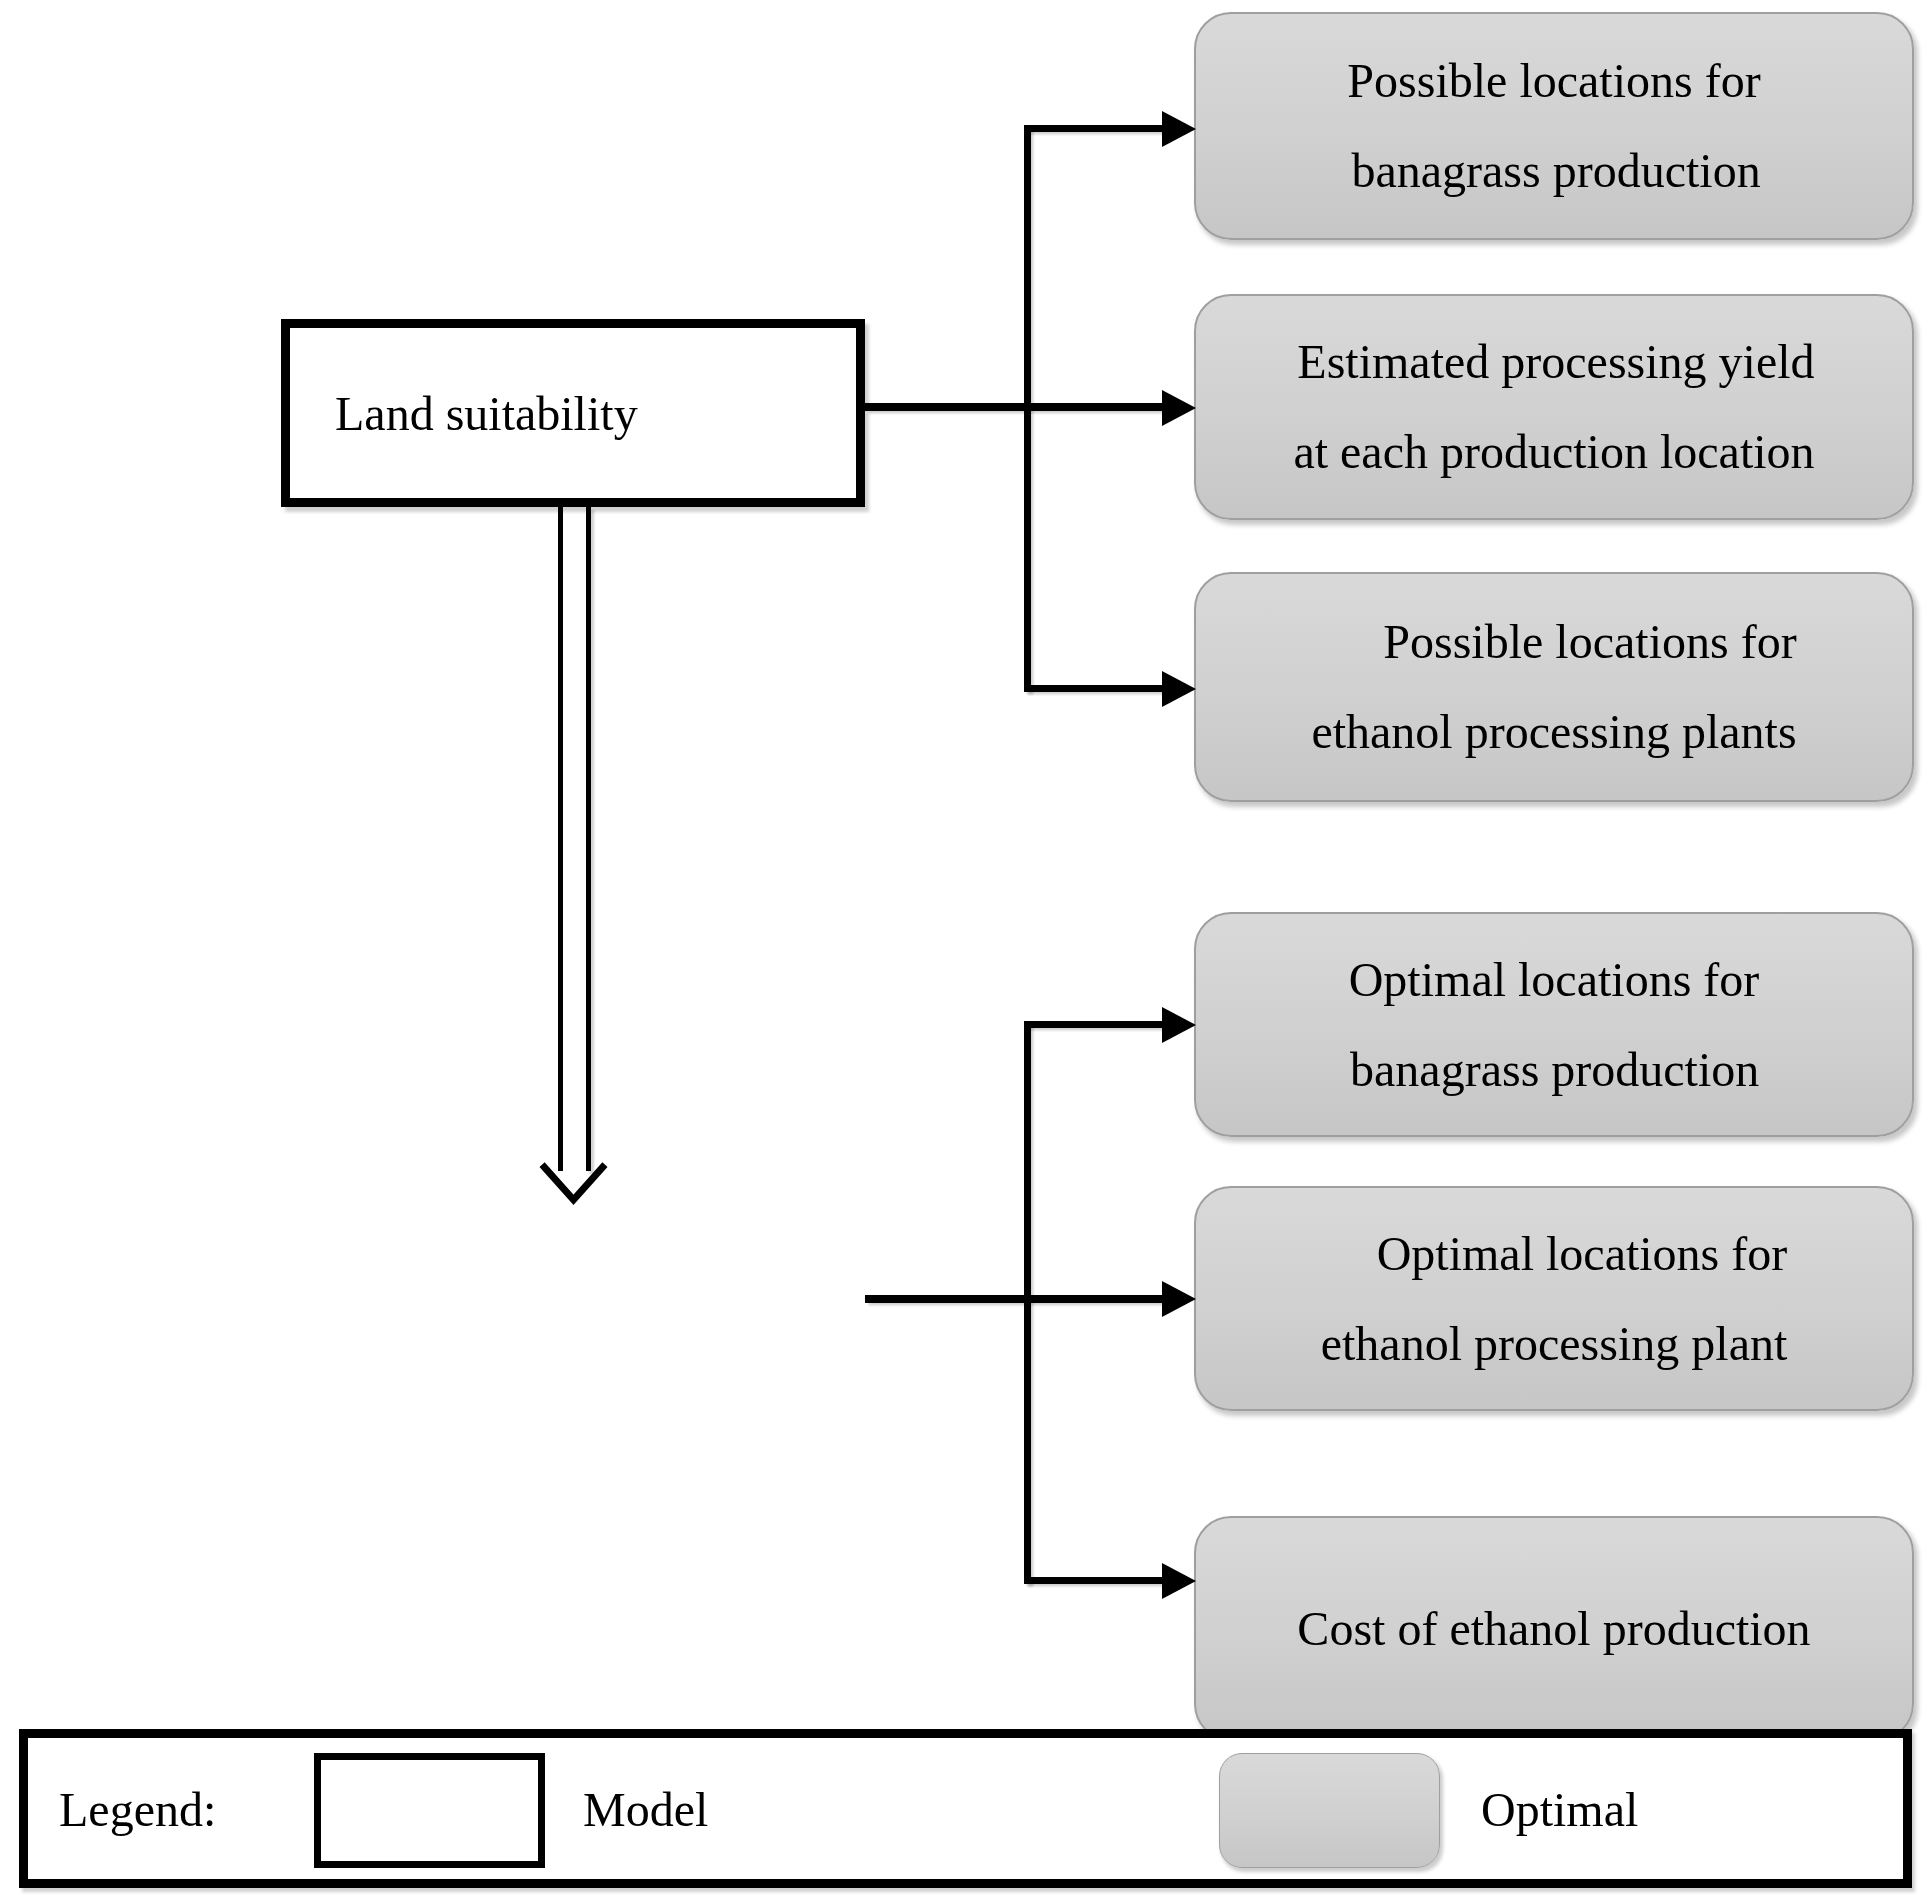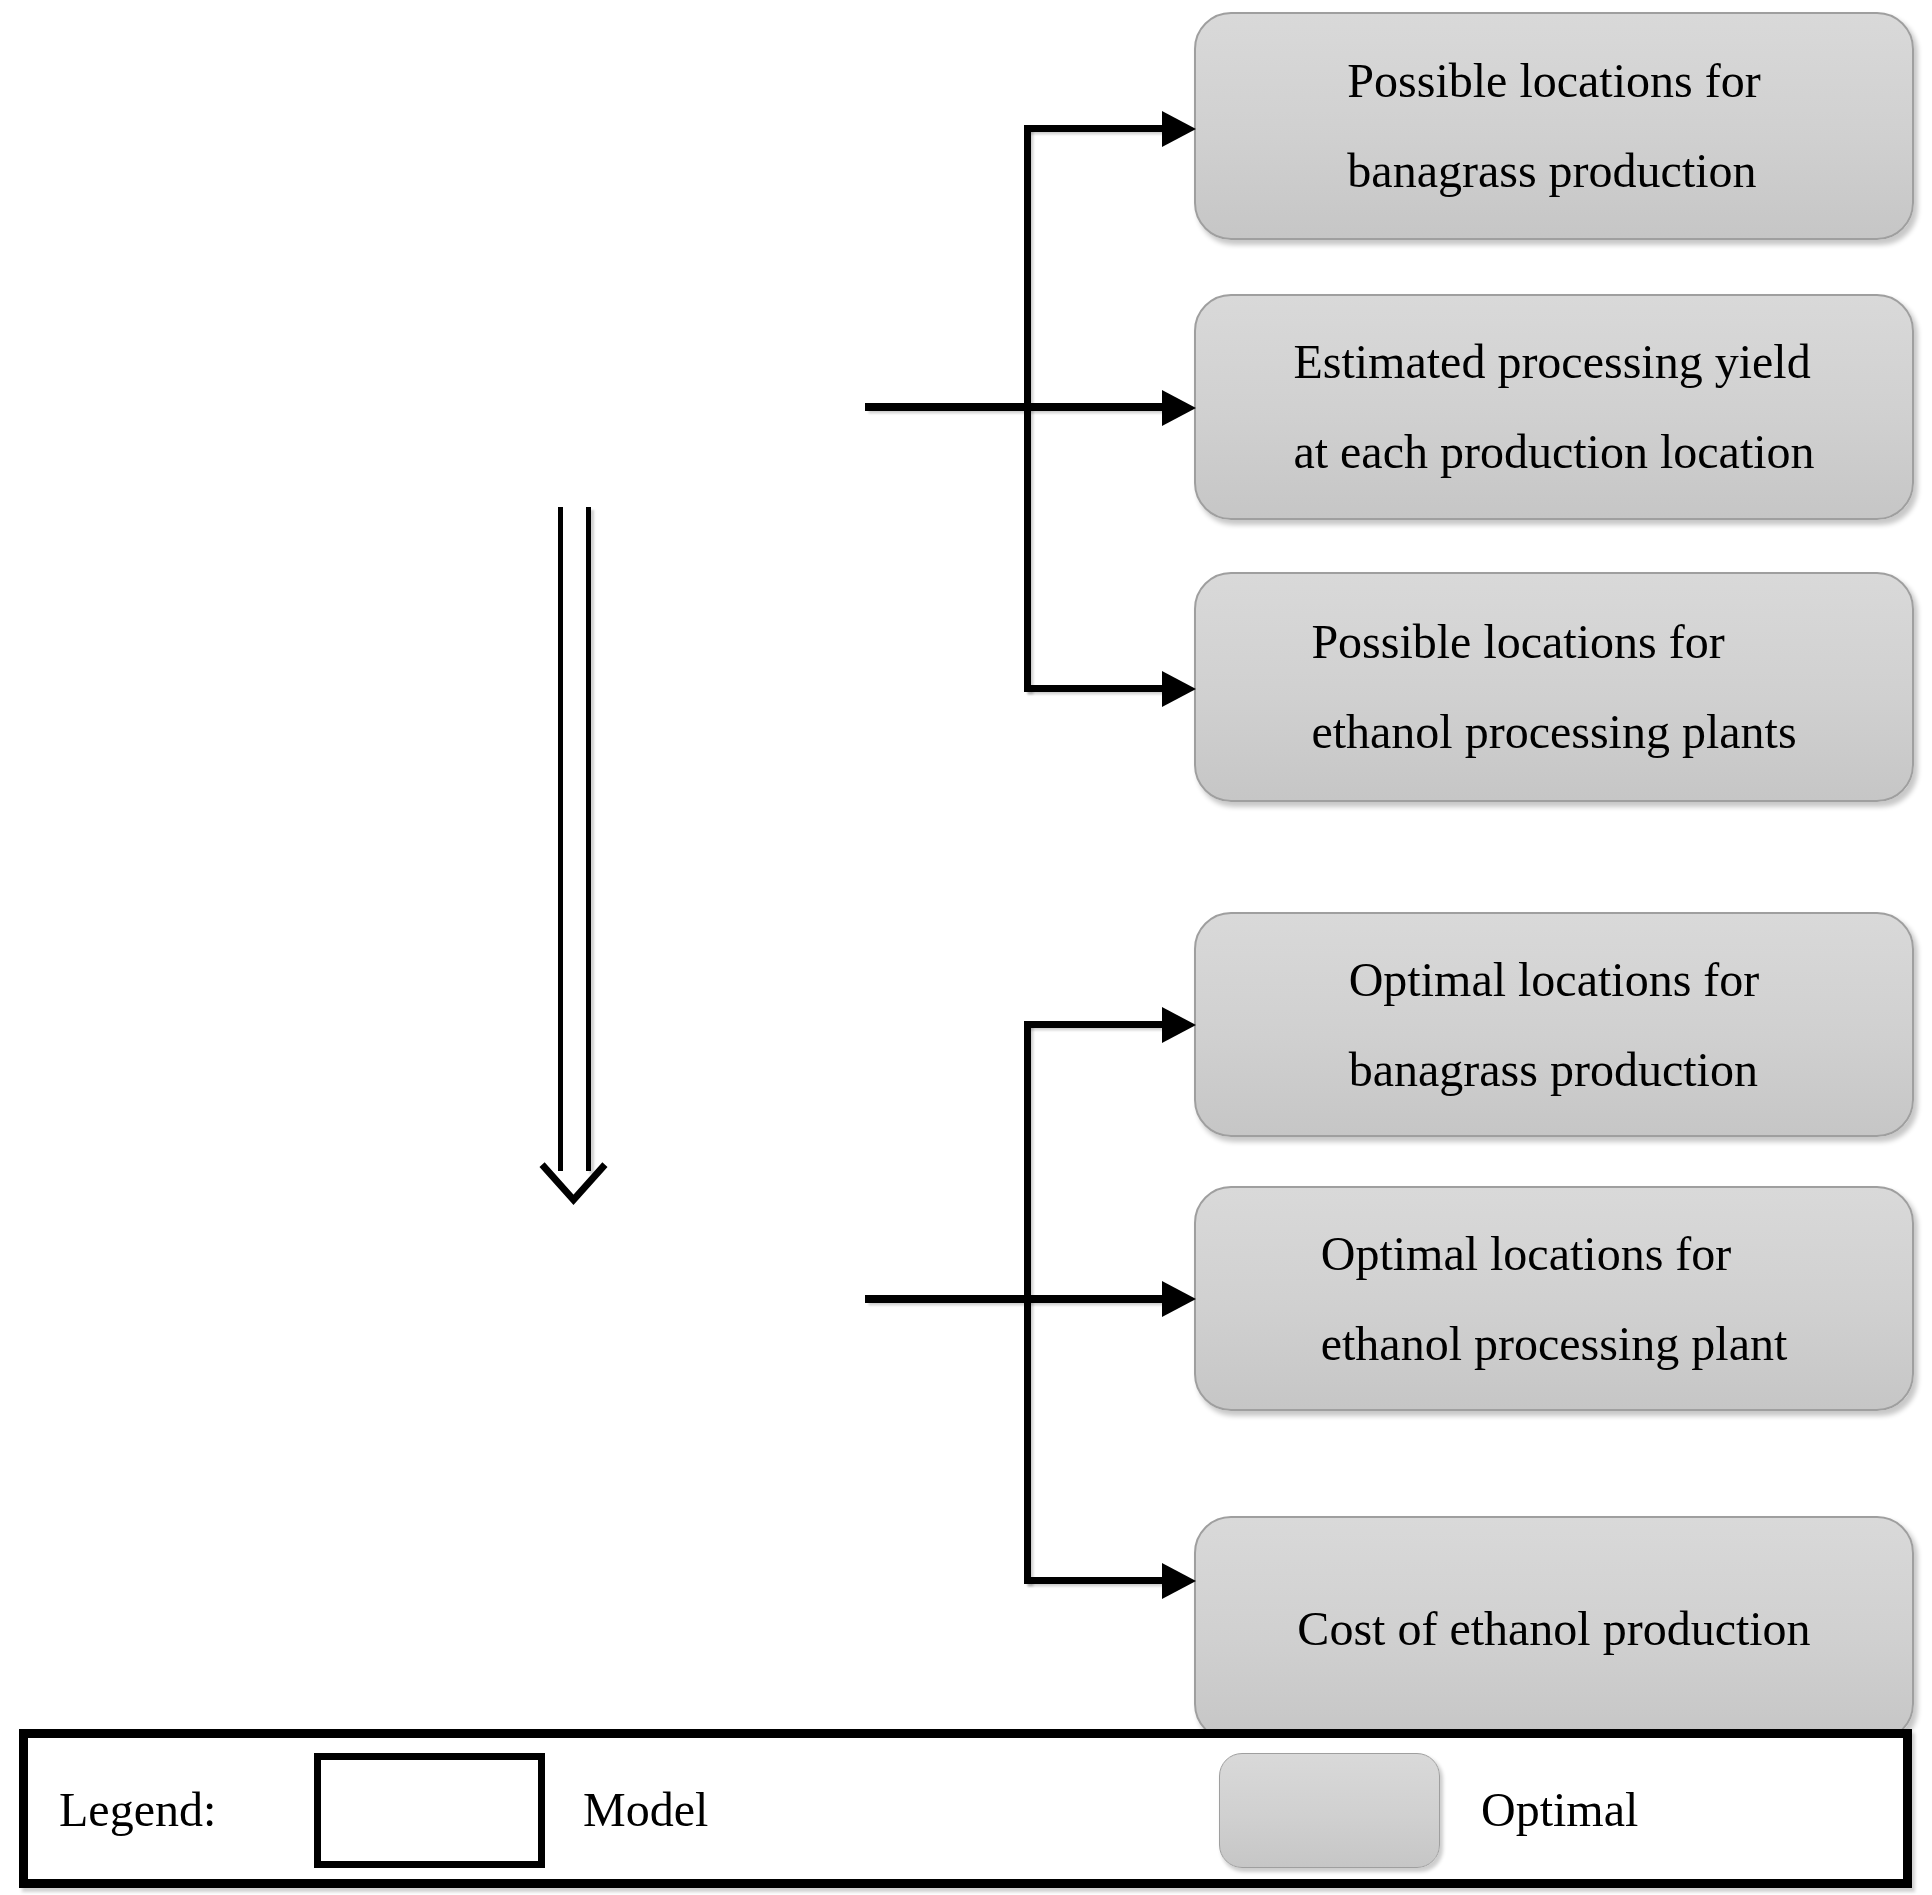--- a/index.html
+++ b/index.html
@@ -26,21 +26,21 @@
   
   .outcome-node{
     position:absolute;
     left:1194px;width:720px;
     box-sizing:border-box;
     border:2.3px solid #9f9f9f;
     border-radius:37px;
     background:linear-gradient(180deg,#d9d9d9 0%,#d0d0d0 55%,#c6c6c6 100%);
     box-shadow:3.9px 4.6px 5.4px rgba(0,0,0,0.22);
     display:flex;align-items:center;justify-content:center;
-    text-align:left;
+    text-align:right;
   }
   .outcome-text{
     font-size:48px;
     line-height:90px;
     white-space:pre-line;
   }
   
   .hline,.vline{
     position:absolute;
     background:#000;
@@ -85,20 +85,23 @@
     background:linear-gradient(180deg,#d9d9d9 0%,#d0d0d0 55%,#c6c6c6 100%);
     box-shadow:2.3px 3.1px 3.9px rgba(0,0,0,0.2);
   }
   .chevron{position:absolute;}
 </style>
 </head>
 <body>
 
 <div id="canvas">
 
+  <div class="model-node" style="top:319px;">
+    <span>Land suitability</span>
+  </div>
 
 
   <div class="outcome-node" style="top:11.6px;height:228px;">
     <div class="outcome-text">Possible locations for
 banagrass production</div>
   </div>
 
   <div class="outcome-node" style="top:294px;height:226px;">
     <div class="outcome-text">Estimated processing yield
 at each production location</div>

